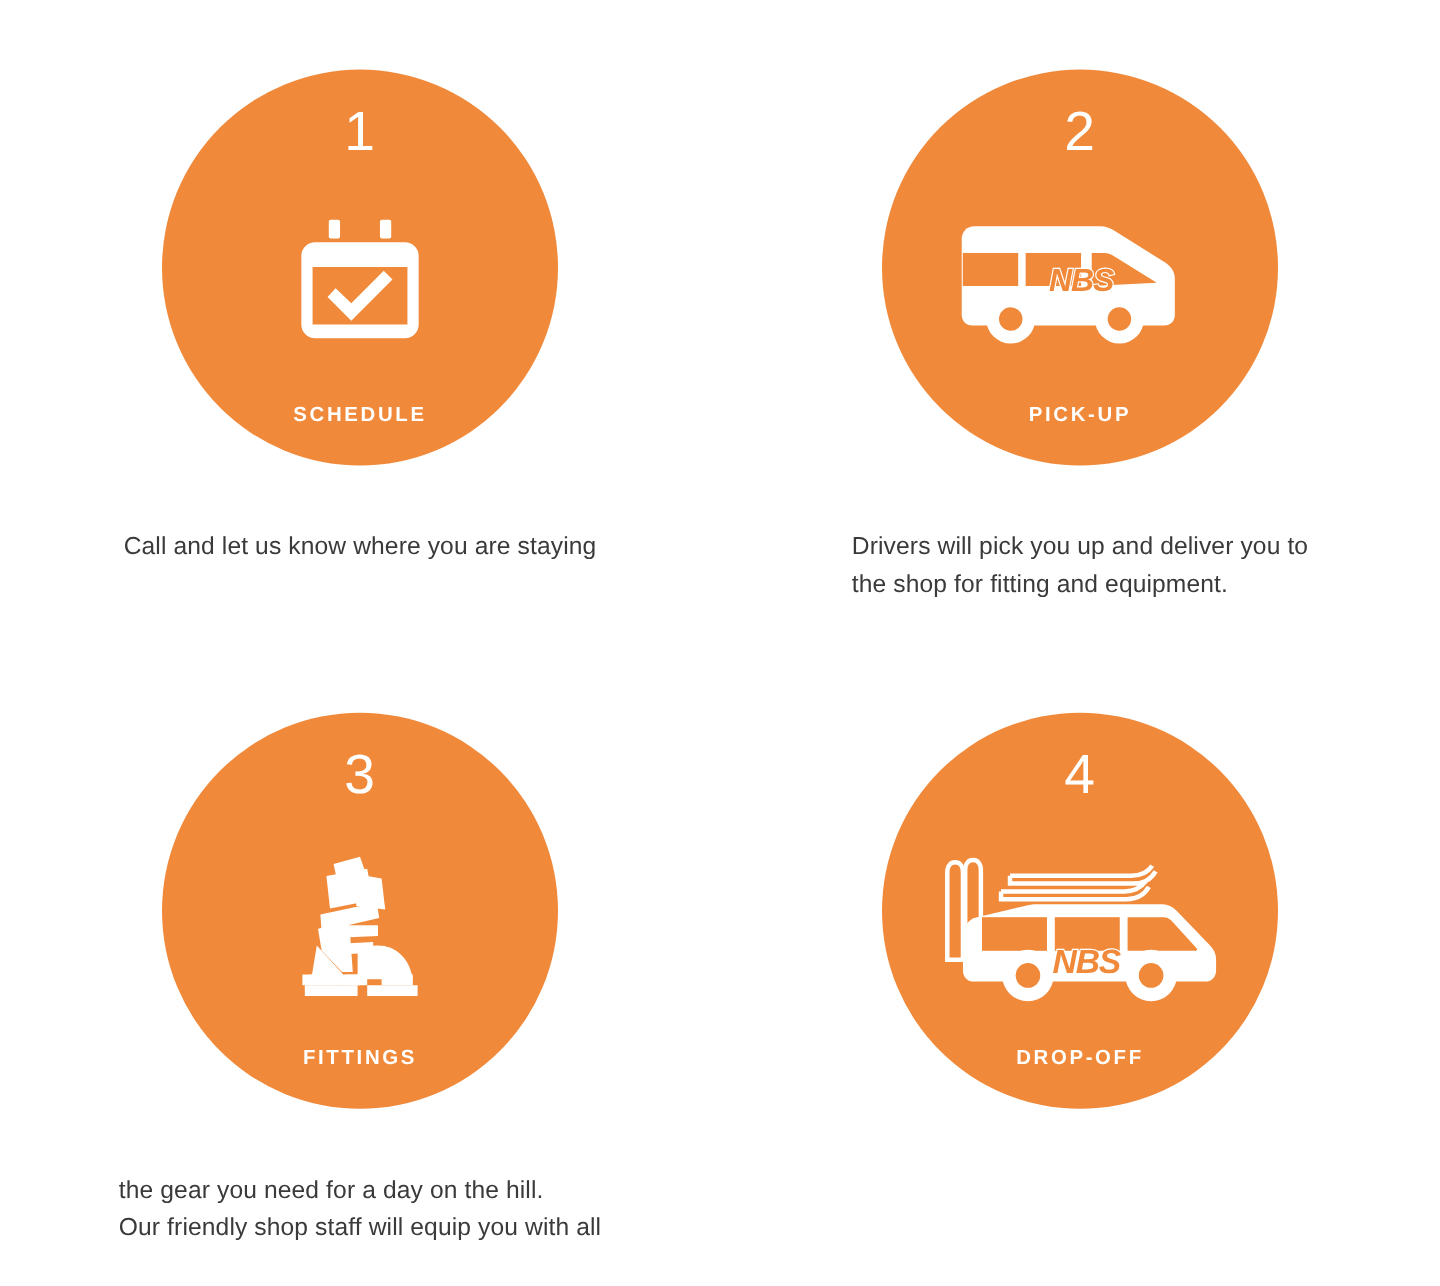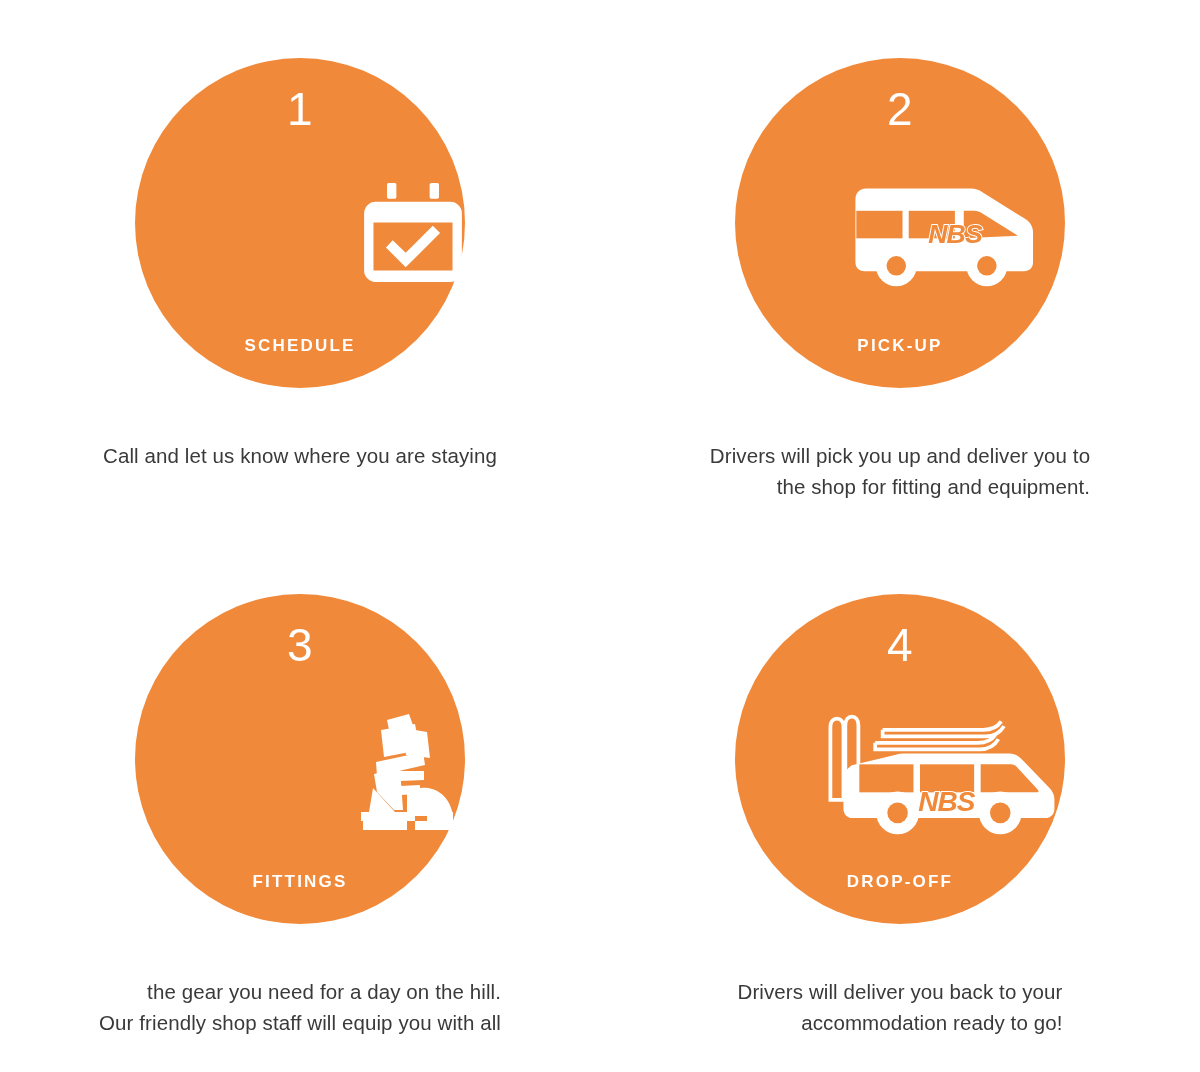--- a/index.html
+++ b/index.html
@@ -22,30 +22,30 @@
     background:var(--accent);
     display:flex;flex-direction:column;align-items:center;
     position:relative;flex:none;
   }
   .num{
     color:#ffffff;font-size:46px;line-height:1;font-weight:400;
     margin-top:28px;letter-spacing:0.5px;
     font-family:"Liberation Sans", sans-serif;
   }
   .icon-wrap{
-    flex:1;display:flex;align-items:center;justify-content:flex-end;
+    flex:1;display:flex;align-items:center;justify-content:center;
     width:100%;margin-top:-4px;
   }
   .icon-wrap svg{display:block;}
   .label{
     color:#ffffff;font-weight:bold;font-size:17px;letter-spacing:2.2px;
     margin-bottom:34px;line-height:1;white-space:nowrap;
   }
   .caption{
-    margin-top:52px;text-align:right;color:#3a3a3a;
+    margin-top:52px;text-align:left;color:#3a3a3a;
     font-size:20.5px;line-height:31px;max-width:420px;
     font-weight:400;letter-spacing:0.1px;
   }
   .cap-line{display:block;}
 </style>
 </head>
 <body style="background: rgb(255, 255, 255);">
 
 <div class="board">
   <div class="grid">
@@ -152,20 +152,16 @@
             <path d="M175 70 h32 c3 0 5 1 7 3 l22 24 c2 2 1 3 -2 3 h-59 z" fill="#F08939"></path>
             <circle cx="86" cy="122" r="23" fill="#FFFFFF"></circle>
             <circle cx="86" cy="122" r="11" fill="#F08939"></circle>
             <circle cx="196" cy="122" r="23" fill="#FFFFFF"></circle>
             <circle cx="196" cy="122" r="11" fill="#F08939"></circle>
             <text x="108" y="120" font-family="'Liberation Sans', sans-serif" font-size="30" font-weight="bold" font-style="italic" fill="#F08939" stroke="#FFFFFF" stroke-width="2.2" paint-order="stroke" letter-spacing="-1">NBS</text>
           </svg>
         </div>
         <div class="label">DROP-OFF</div>
       </div>
-      <div class="caption" style="color: rgb(58, 58, 58);">
-        <span class="cap-line">Drivers will deliver you back to your</span>
-        <span class="cap-line">accommodation ready to go!</span>
-      </div>
     </div>
 
   </div>
 </div>
 
 </body></html>

